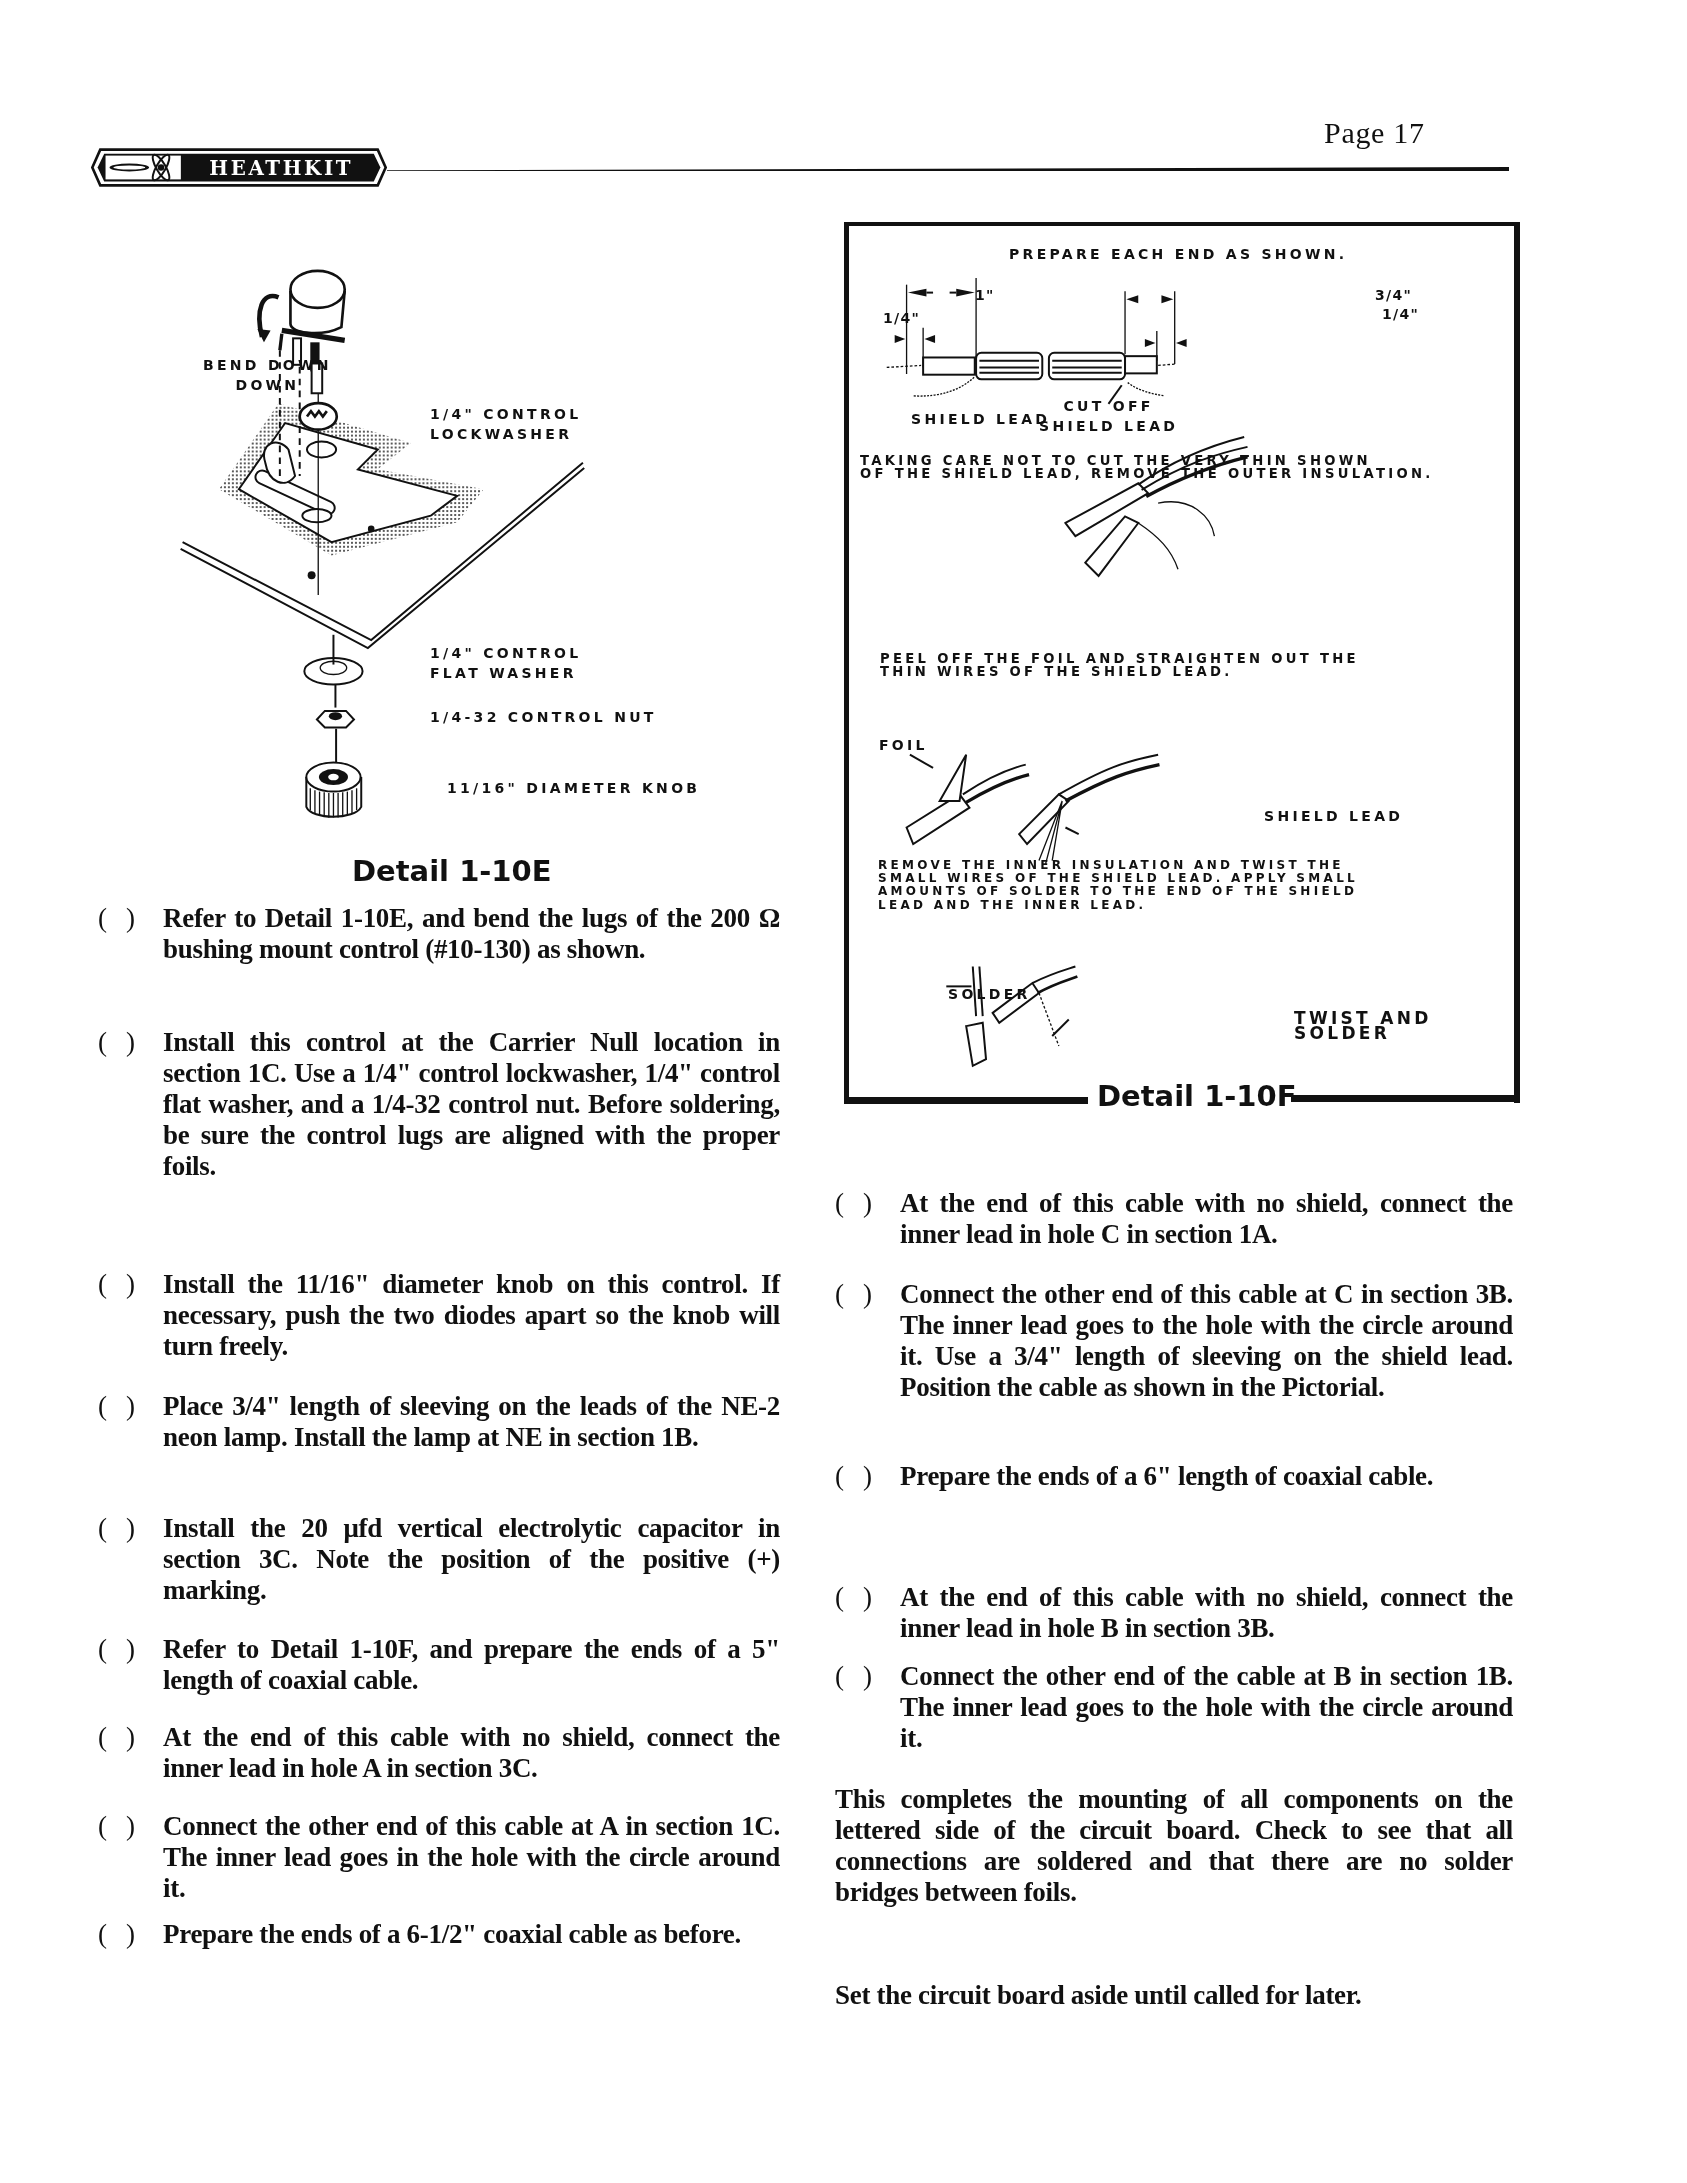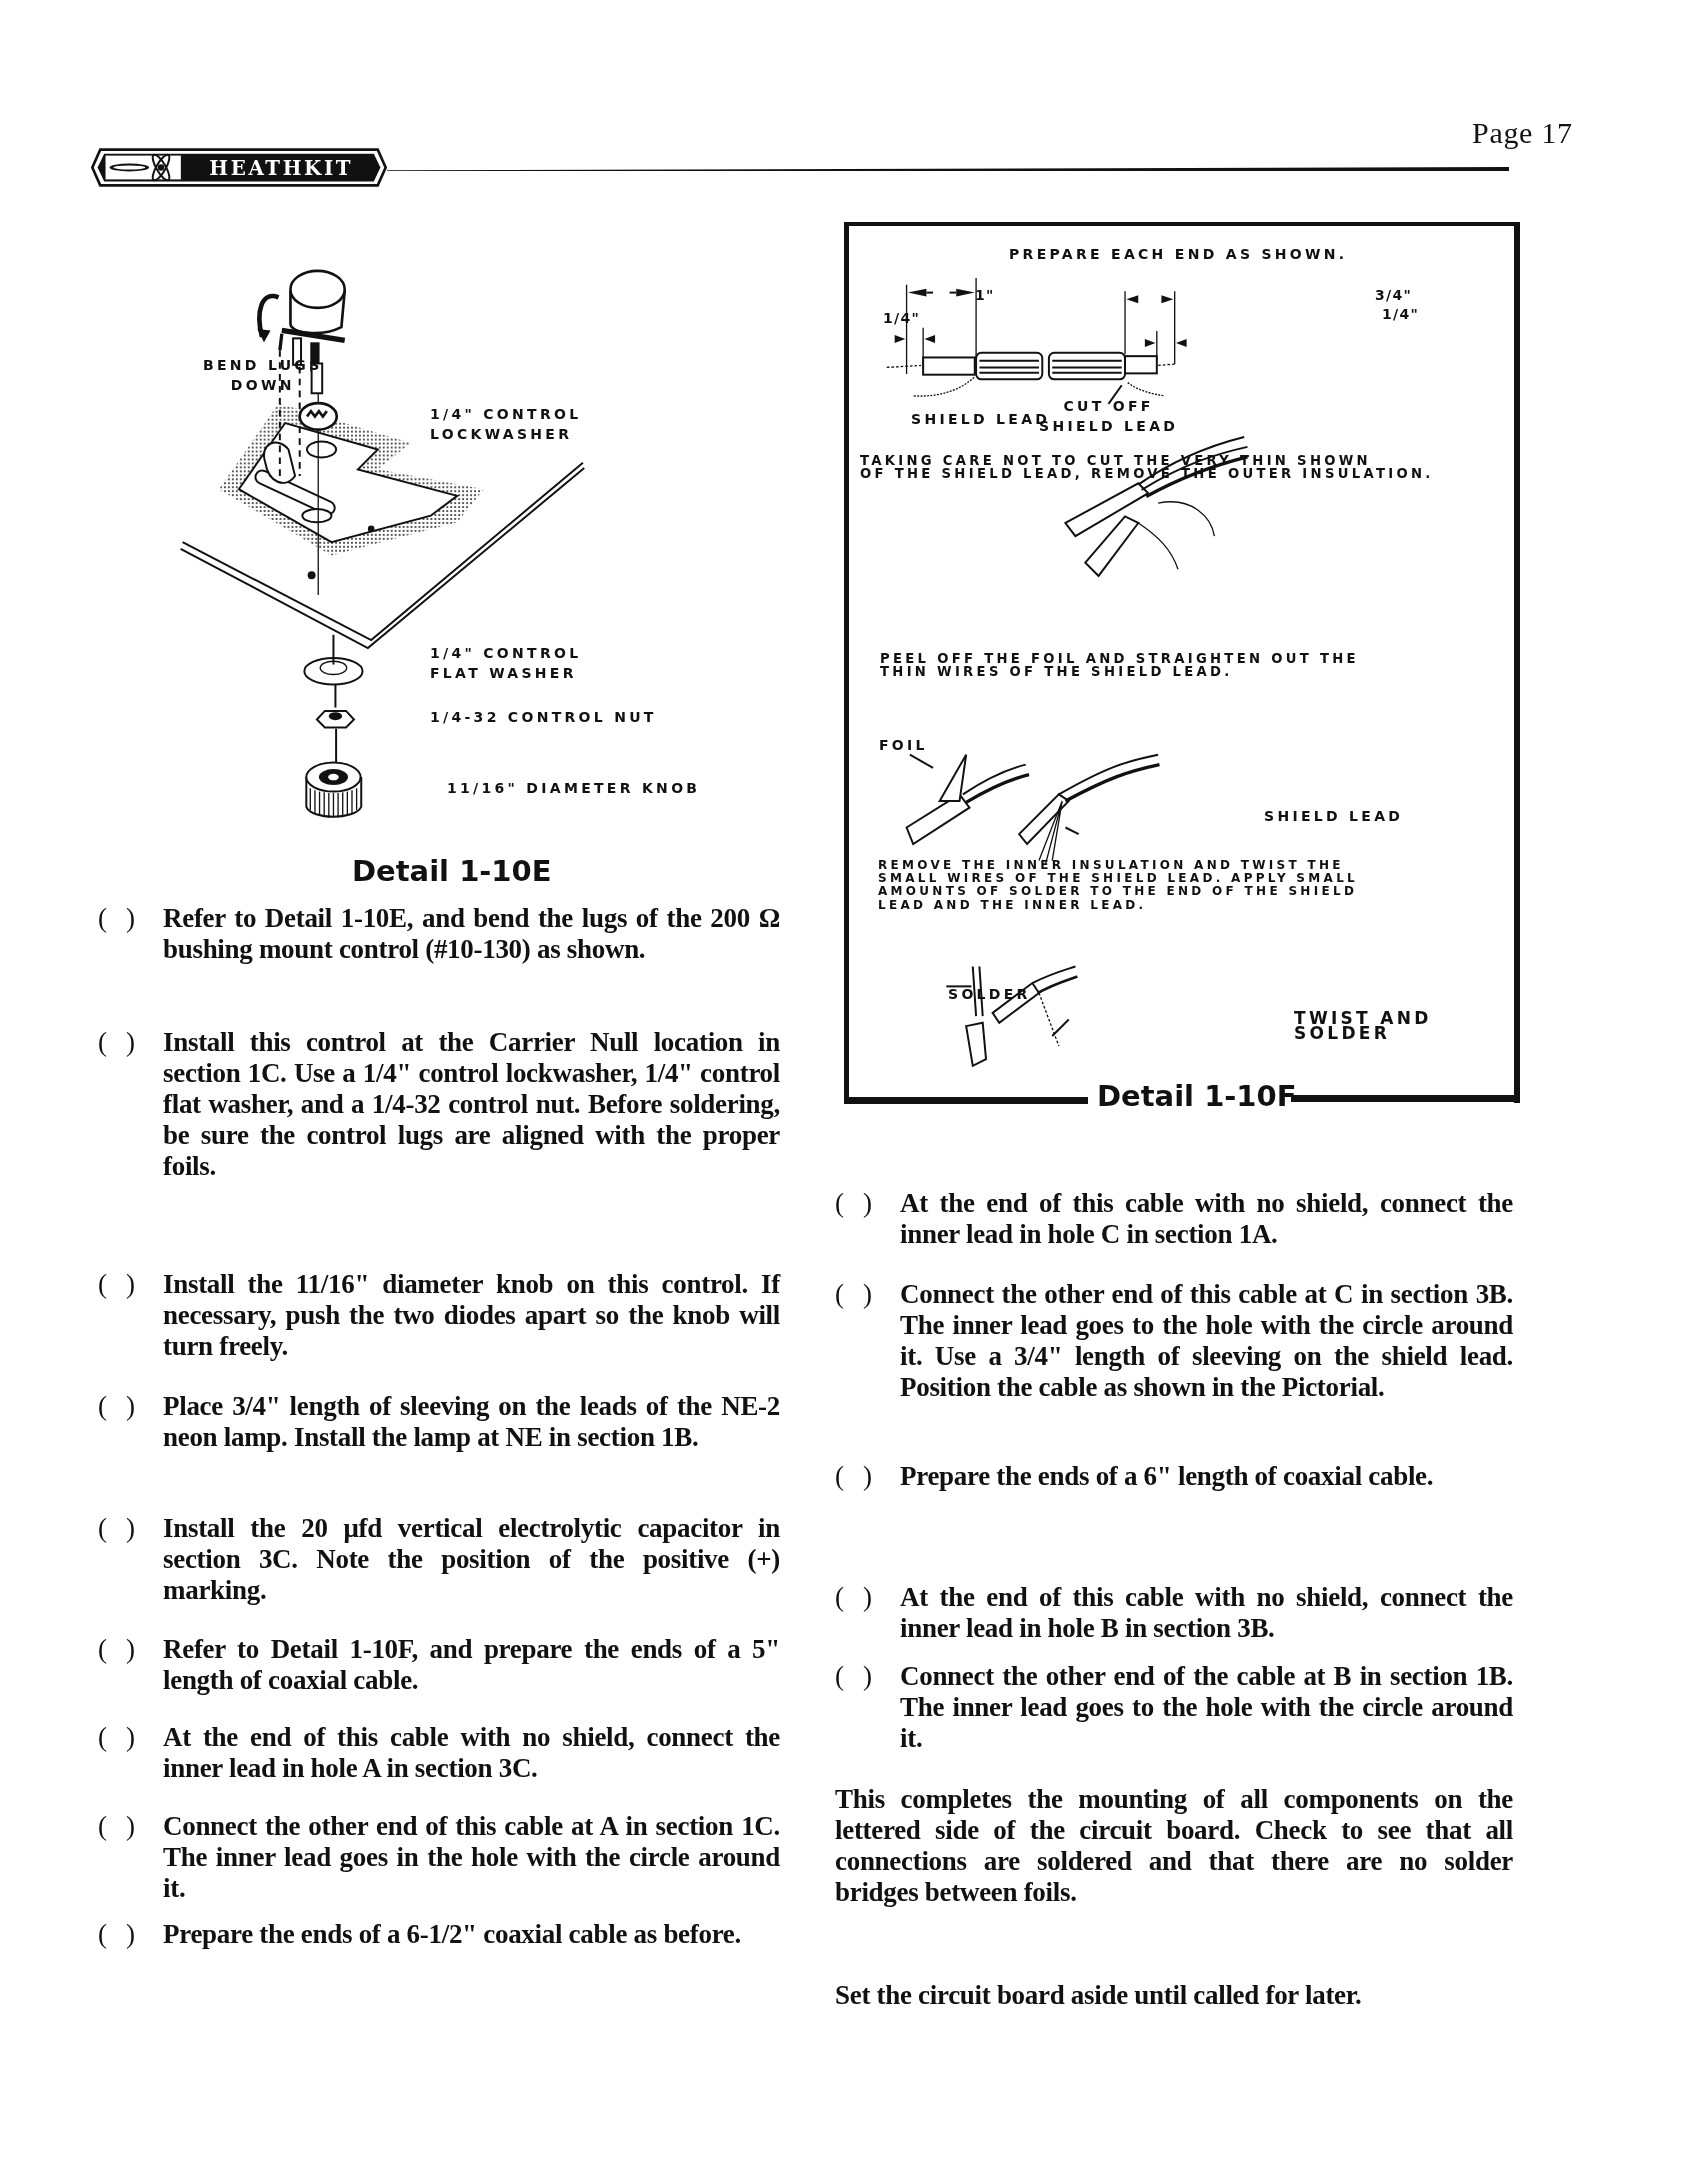--- a/index.html
+++ b/index.html
@@ -5,21 +5,21 @@
   html, body { margin: 0; padding: 0; background: #ffffff; }
   body {
     width: 1688px; height: 2183px; position: relative; overflow: hidden;
     color: #111111;
     font-family: "Liberation Serif", "DejaVu Serif", serif;
   }
   .abs { position: absolute; }
 
   
   #page-number {
-    left: 1472px; top: 116px; font-size: 30px; letter-spacing: 0.7px;
+    left: 1324px; top: 116px; font-size: 30px; letter-spacing: 0.7px;
   }
   #logo {
     left: 91px; top: 147px; width: 296px; height: 41px;
   }
   #header-rule {
     left: 387px; top: 167px; width: 1122px; height: 4px;
   }
 
   
   .cap {
@@ -172,21 +172,21 @@
       <line x1="240" y1="819" x2="240" y2="856"></line>
         <line x1="247" y1="818" x2="247" y2="855"></line>
       <line x1="254" y1="817" x2="254" y2="853"></line>
         <line x1="261" y1="815" x2="261" y2="850"></line>
       <line x1="268" y1="812" x2="268" y2="845"></line>
     </g>
   </g>
 </svg>
 
 <div id="label-bend-lugs" class="abs cap">
-  <div>BEND LUGS</div>
+  <div>BEND DOWN</div>
   <div>DOWN</div>
 </div>
 <div id="label-lockwasher" class="abs cap">
   <div>1/4" CONTROL</div>
   <div>LOCKWASHER</div>
 </div>
 <div id="label-flat-washer" class="abs cap">
   <div>1/4" CONTROL</div>
   <div>FLAT WASHER</div>
 </div>

